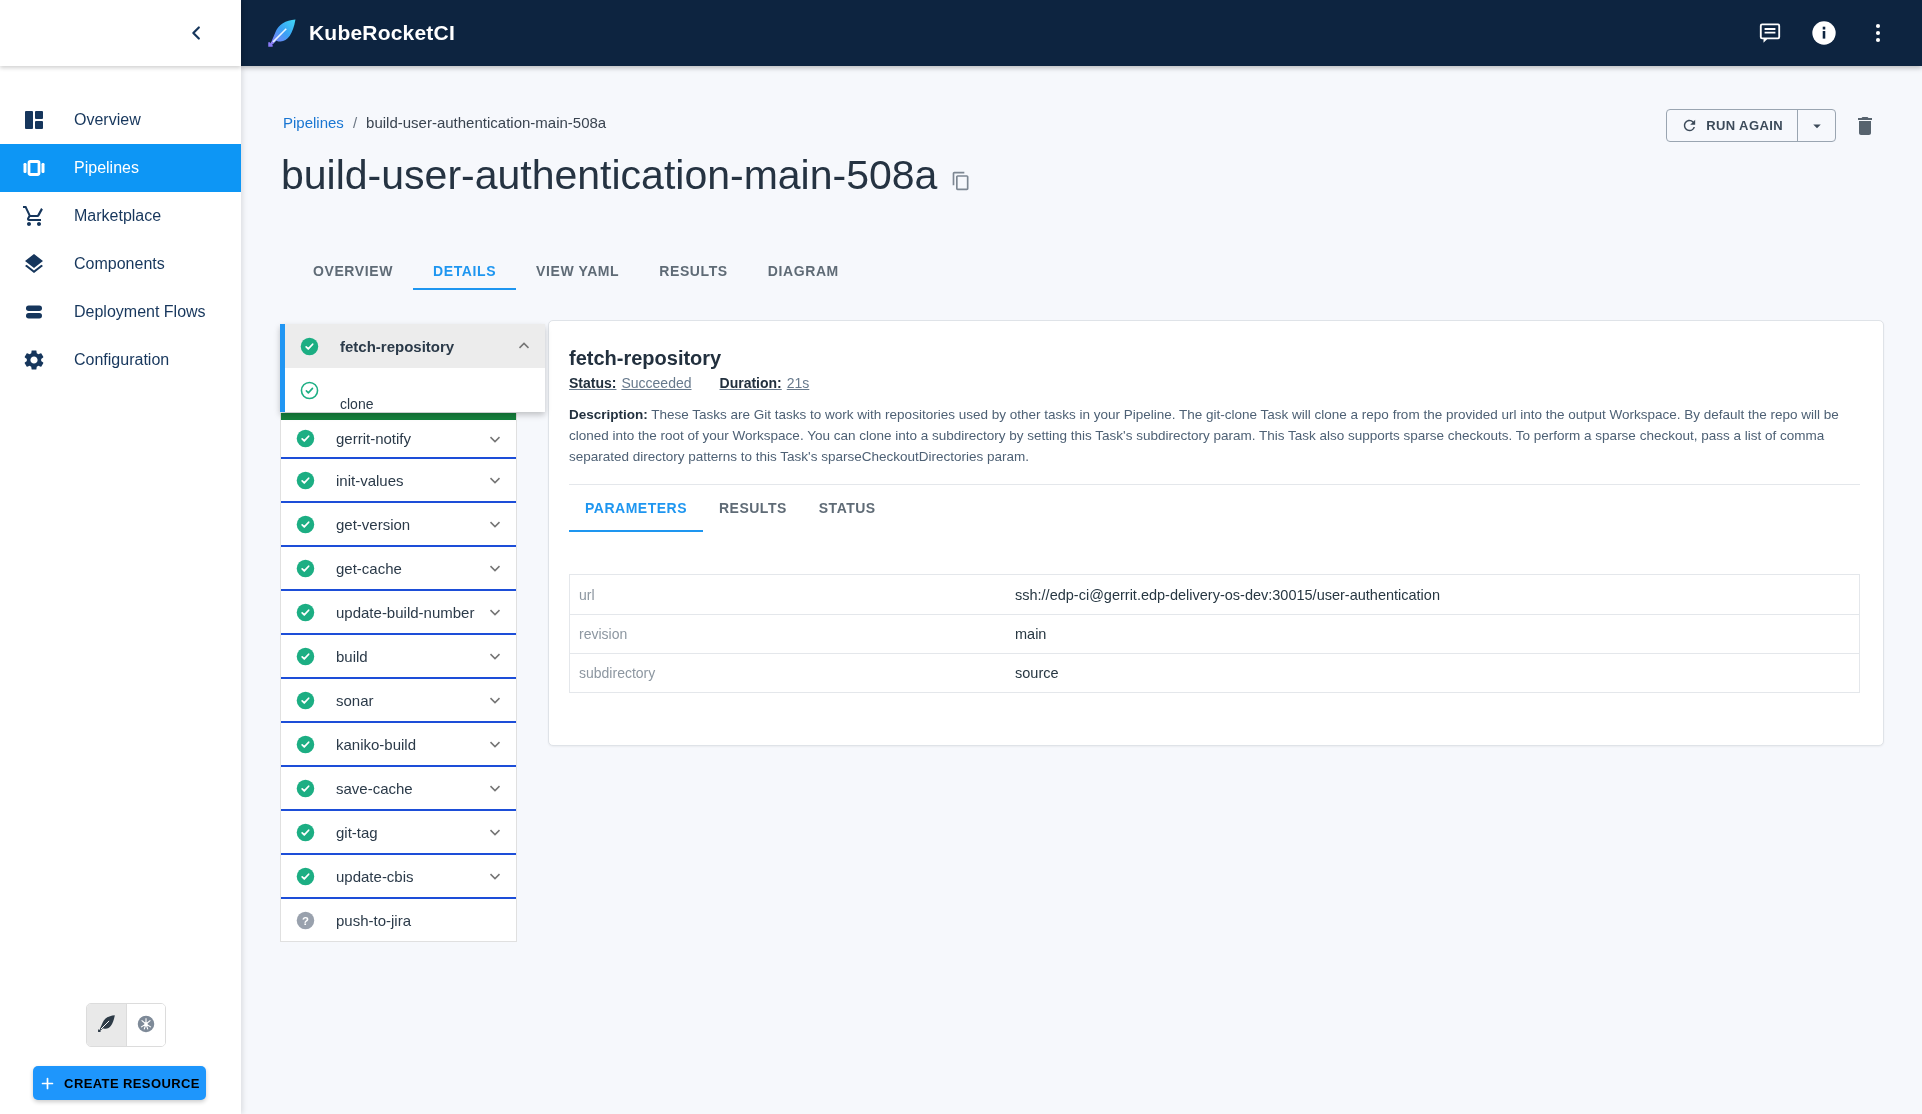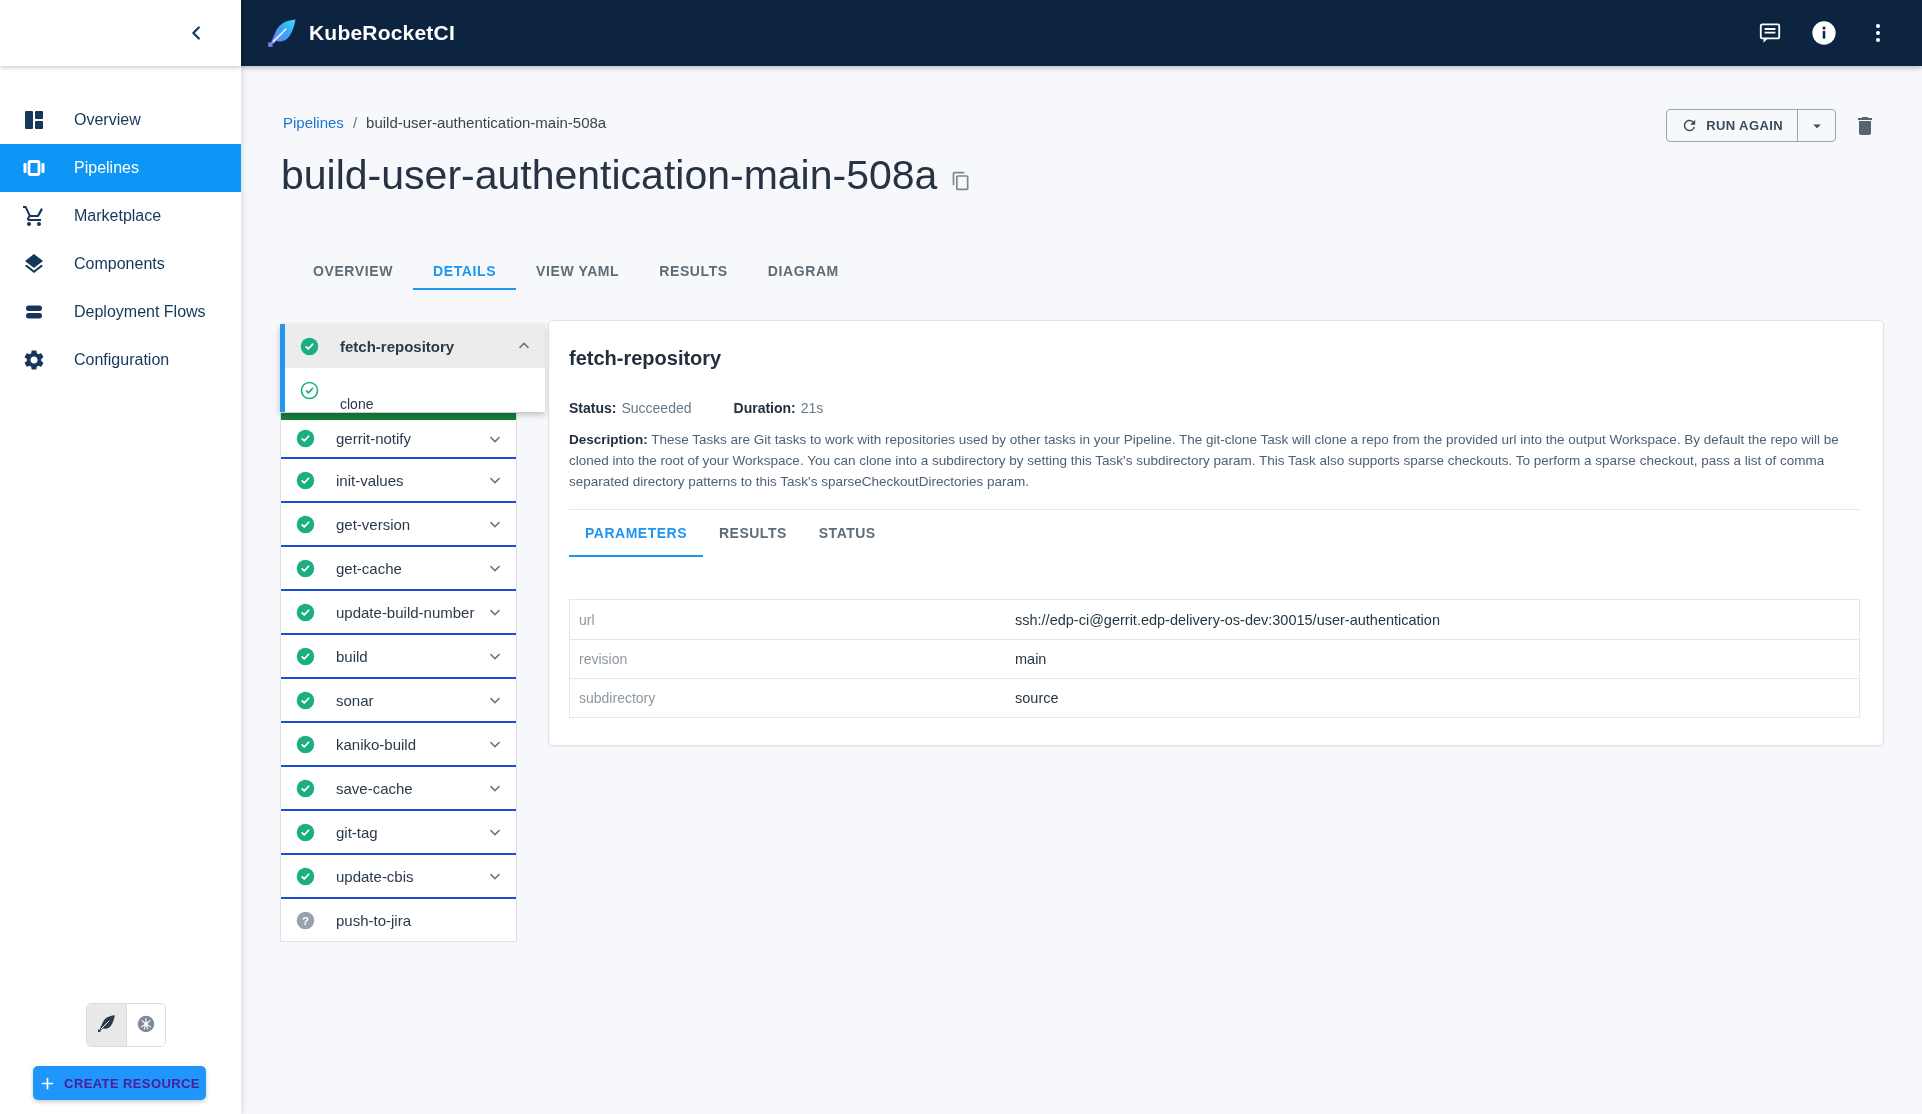--- a/index.html
+++ b/index.html
@@ -34,21 +34,21 @@
   .side-item.active .icn svg { fill:#fff; }
 
   .cluster-toggle { position:absolute; left:86px; top:1003px; height:44px; display:flex;
                     border:1px solid #dcdcdc; border-radius:5px; overflow:hidden; background:#fff; }
   .ct-seg { width:39px; height:42px; display:flex; align-items:center; justify-content:center;
             background:#fff; border:none; cursor:pointer; }
   .ct-seg.selected { background:#e9e9e9; }
   .ct-seg + .ct-seg { border-left:1px solid #dcdcdc; }
 
   .create-btn { position:absolute; left:33px; top:1066px; width:173px; height:34px; border:none;
-                background:#1e96fc; color:#4c1d95; border-radius:5px; font-family:"Liberation Sans",sans-serif;
+                background:#1e96fc; color:#000000; border-radius:5px; font-family:"Liberation Sans",sans-serif;
                 font-size:13px; font-weight:700; letter-spacing:.4px; cursor:pointer;
                 display:flex; align-items:center; justify-content:center; gap:8px;
                 box-shadow:0 2px 4px rgba(0,0,0,.2); }
 
   
   .content { position:absolute; left:241px; top:66px; right:0; bottom:0; }
   .breadcrumb { position:absolute; left:42px; top:48px; font-size:15px; display:flex; gap:9px; align-items:center; }
   .breadcrumb .bc-link { color:#1976d2; cursor:pointer; text-decoration:none; }
   .breadcrumb .bc-sep { color:#6b7683; }
   .breadcrumb .bc-cur { color:#3a4450; }
@@ -88,21 +88,21 @@
   .task-accordion .task-row.child .t-lbl { font-size:14px;margin-top:27px; }
   .task-list-body { width:237px; background:#fff; border:1px solid #e0e0e0; border-top:none; margin-top:1px; }
   .task-list-body .task-row { border-top:2px solid #1d4ed8; }
   .task-list-body .task-row:first-child { border-top:7px solid #15803d; }
 
   
   .detail-card { position:absolute; left:307px; top:254px; width:1336px; height:426px; background:#fff;
                  border:1px solid #dfe3e8; border-radius:5px; box-shadow:0 1px 2px rgba(0,0,0,.05);
                  padding:26px 23px 0 20px; }
   .dc-title { font-size:20px; font-weight:600; color:#22303e; }
-  .dc-status-row { margin-top:30px; font-size:14px; color:#67798c; display:flex; gap:42px; }
+  .dc-status-row { margin-top:5px; font-size:14px; color:#67798c; display:flex; gap:28px;text-decoration:underline; }
   .dc-status-row b { color:#22303e; font-weight:700; margin-right:5px; }
   .dc-desc { margin-top:13px; font-size:13.5px; line-height:21px; color:#4e6175; max-width:1290px; }
   .dc-desc b { color:#22303e; }
   .dc-divider { margin-top:17px; height:1px; background:#e4e7eb; }
   .subtabs { display:flex; margin-top:0; }
   .subtab { height:47px; padding:0 16px; display:flex; align-items:center; font-size:14px; font-weight:600;
             letter-spacing:.5px; color:#5f6b76; cursor:pointer; border-bottom:2px solid transparent; }
   .subtab.active { color:#1e96f0; border-bottom-color:#1e96f0; }
   .param-table { margin-top:42px; border:1px solid #e4e7eb; }
   .param-row { display:flex; height:39px; align-items:center; }

